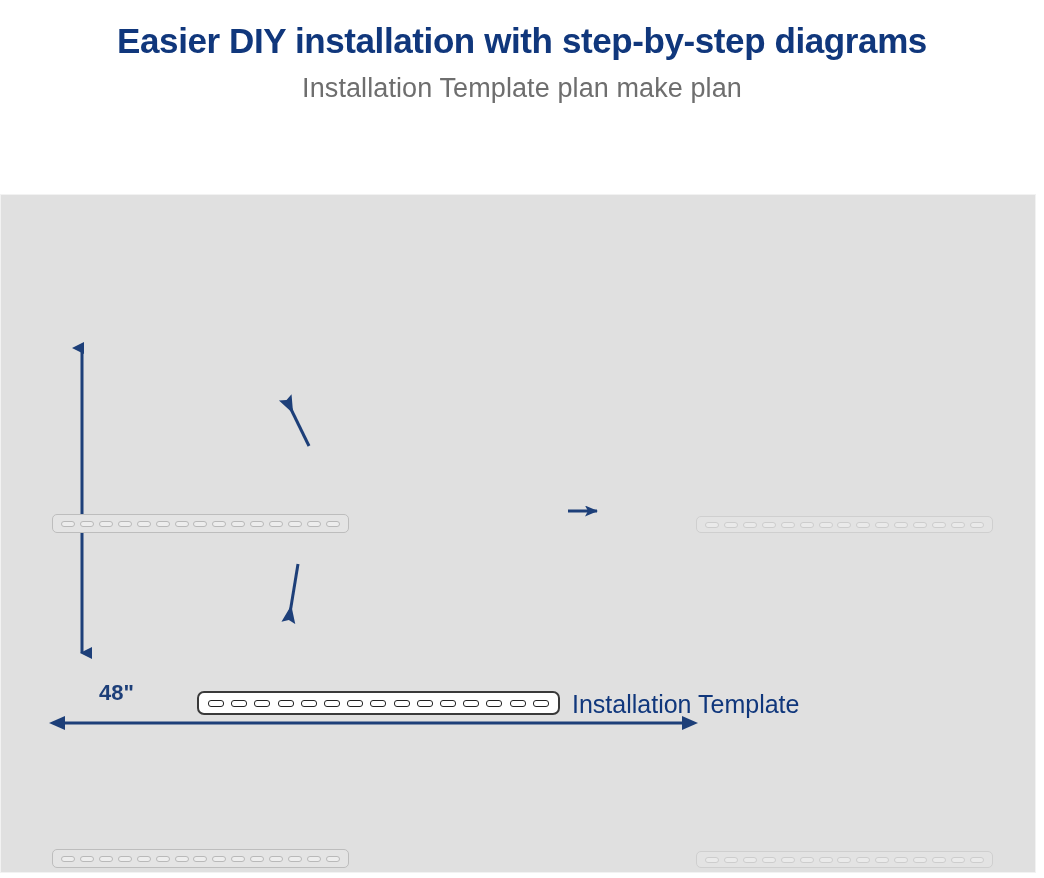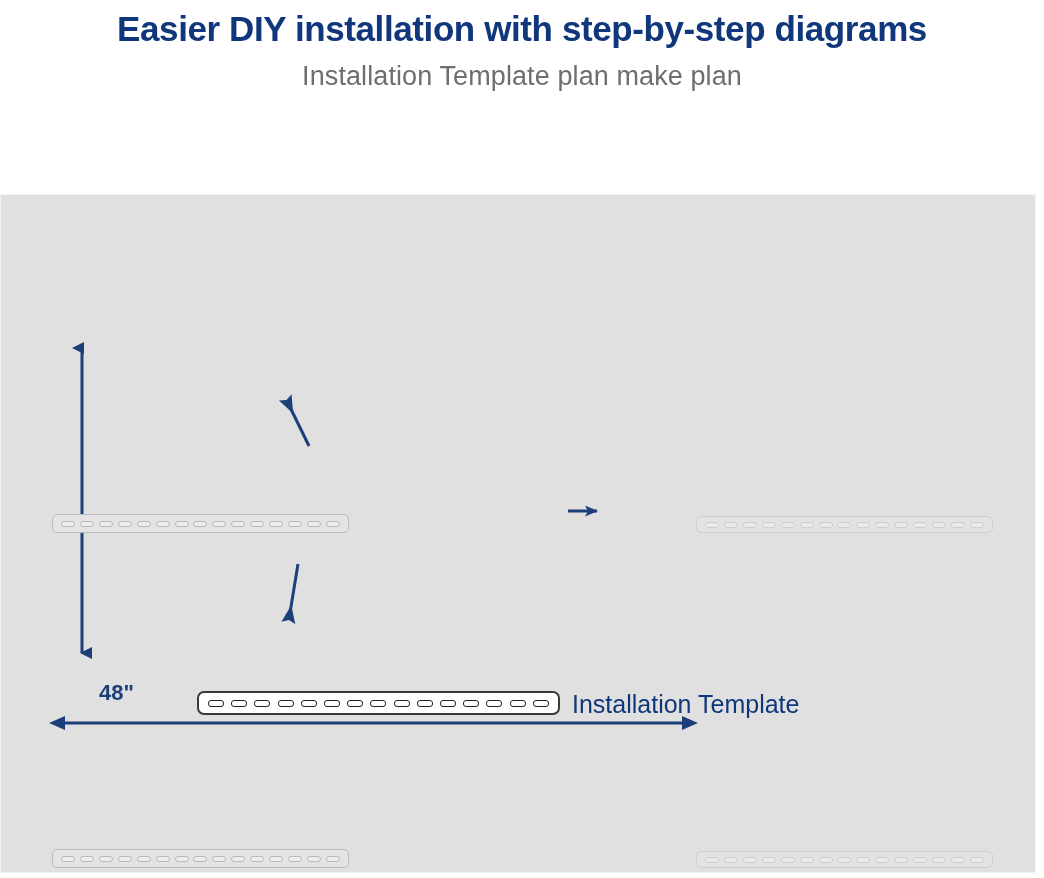--- a/index.html
+++ b/index.html
@@ -12,21 +12,21 @@
     width: 1044px;
     height: 878px;
     font-family: "Liberation Sans", sans-serif;
     overflow: hidden;
     position: relative;
   }
 
   
   #header {
     width: 1044px;
-    padding-top: 4px;
+    padding-top: 16px;
     box-sizing: border-box;
     text-align: center;
     background: #ffffff;
   }
   #page-title {
     font-family: "Liberation Sans", sans-serif;
     font-size: 35px;
     font-weight: bold;
     color: #10377c;
     letter-spacing: -0.4px;

